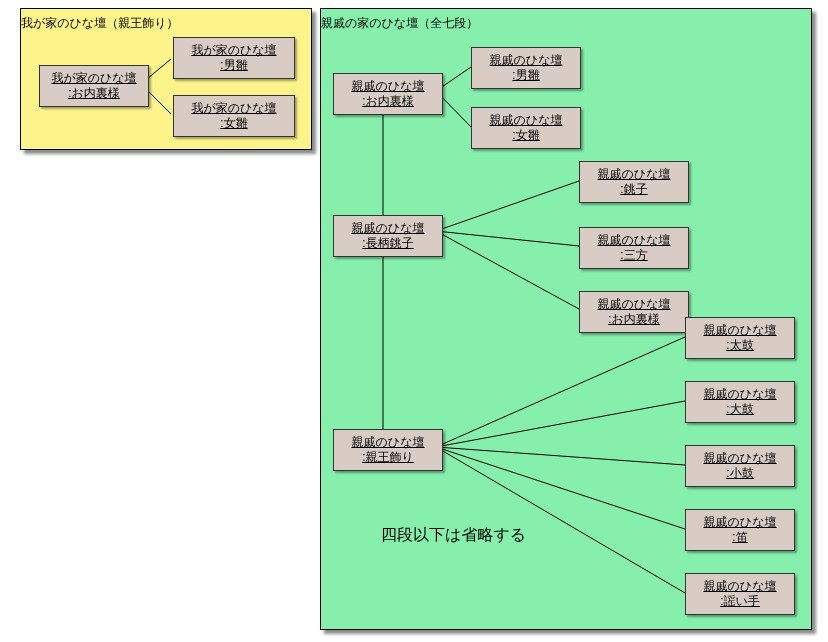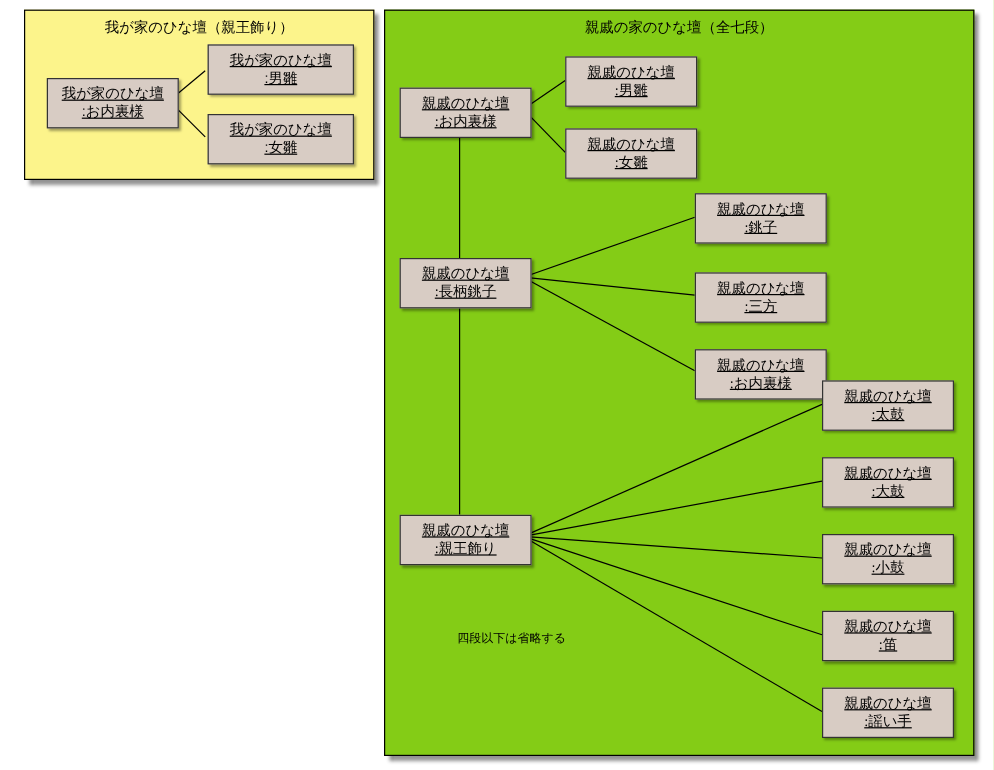--- a/index.html
+++ b/index.html
@@ -3,41 +3,41 @@
 <meta charset="utf-8">
 <style>
   html, body { margin:0; padding:0; background:#ffffff; font-family:"MS PGothic","Meiryo",sans-serif; font-size:12px; }
   .stage { position:relative; width:828px; height:642px; }
   .container {
     position:absolute;
     border:1px solid #000;
     box-shadow:4px 4px 3px rgba(0,0,0,0.45);
   }
   .c-yellow { background:#fcf48b; }
-  .c-green  { background:#84cc16;font-family:Liberation Serif, serif; }
+  .c-green  { background:#86efac; }
   .container-title {
-    position:absolute; top:6px; left:0; width:100%; text-align:center; font-size:12px;
+    position:absolute; top:6px; left:0; width:100%; font-size:12px;
   }
   .node {
     position:absolute;
     background:#d8ccc4;
     border:1px solid #333;
     box-shadow:2px 2px 2px rgba(0,0,0,0.35);
     text-align:center;
     font-size:12px;
     line-height:1.25;
     display:flex;
     flex-direction:column;
     justify-content:center;
     align-items:center;
     padding:2px 4px;
   }
   .node span { text-decoration:underline; }
   .note {
-    position:absolute; font-size:10px;
+    position:absolute; font-size:16px;
   }
   svg.edges { position:absolute; left:0; top:0; }
 </style>
 </head>
 <body>
 
 <div class="stage">
 
   <div class="container c-yellow" style="left:20px; top:8px; width:290px; height:140px;">
     <div class="container-title">我が家のひな壇（親王飾り）</div>

